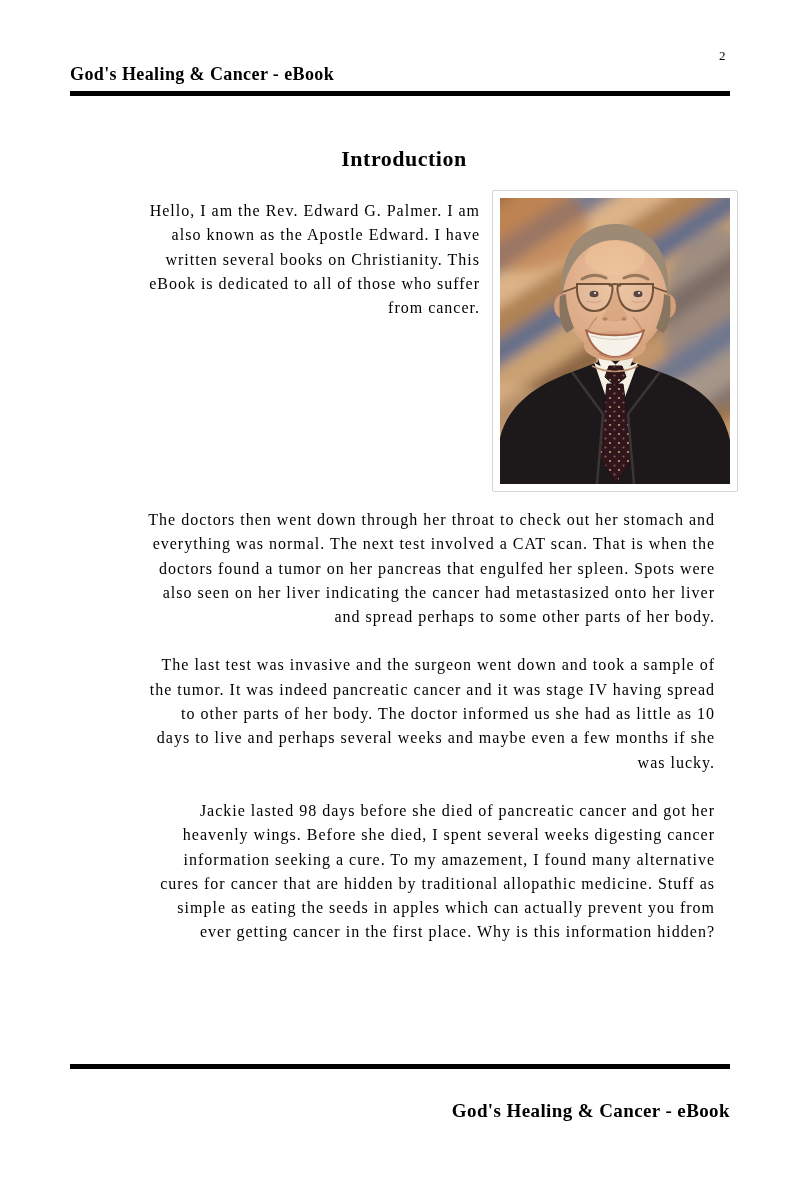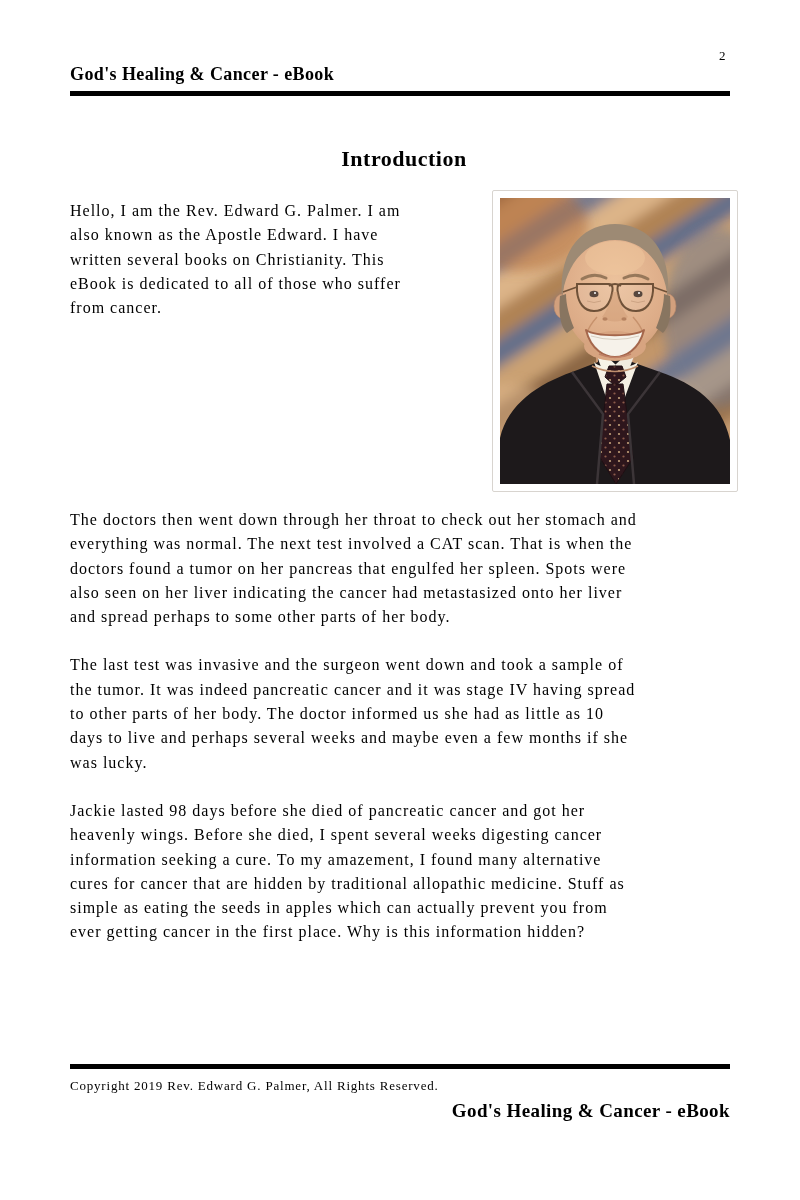--- a/index.html
+++ b/index.html
@@ -29,22 +29,23 @@
     position:absolute;left:8px;right:0;top:146px;margin:0;
     text-align:center;
     font-size:22px;font-weight:bold;letter-spacing:.5px;
   }
   
   .body-text{
     position:absolute;left:70px;right:70px;top:199px;
     font-size:16px;line-height:24.3px;letter-spacing:1px;
   }
   .para{
-    margin:0 4px 24px 0;
+    margin:0 15px 24px 0;
     white-space:pre-line; 
+    text-align:right;
   }
   .para.clear-photo{clear:both;}
   
   .photo-frame{
     float:right;
     margin:-9px -8px 16px 12px;
     padding:7px;
     background:#fff;
     border:1px solid #d8d4cf;
     border-radius:2px;
@@ -200,16 +201,15 @@
 was lucky.</p>
     <p class="para">Jackie lasted 98 days before she died of pancreatic cancer and got her
 heavenly wings. Before she died, I spent several weeks digesting cancer
 information seeking a cure. To my amazement, I found many alternative
 cures for cancer that are hidden by traditional allopathic medicine. Stuff as
 simple as eating the seeds in apples which can actually prevent you from
 ever getting cancer in the first place. Why is this information hidden?</p>
   </div>
 
   <div class="footer-rule"></div>
-  <div class="footer-copyright">Copyright 2019 Rev. Edward G. Palmer, All Rights Reserved.</div>
   <div class="footer-title">God's Healing &amp; Cancer - eBook</div>
 
 </div>
 
 </body></html>

